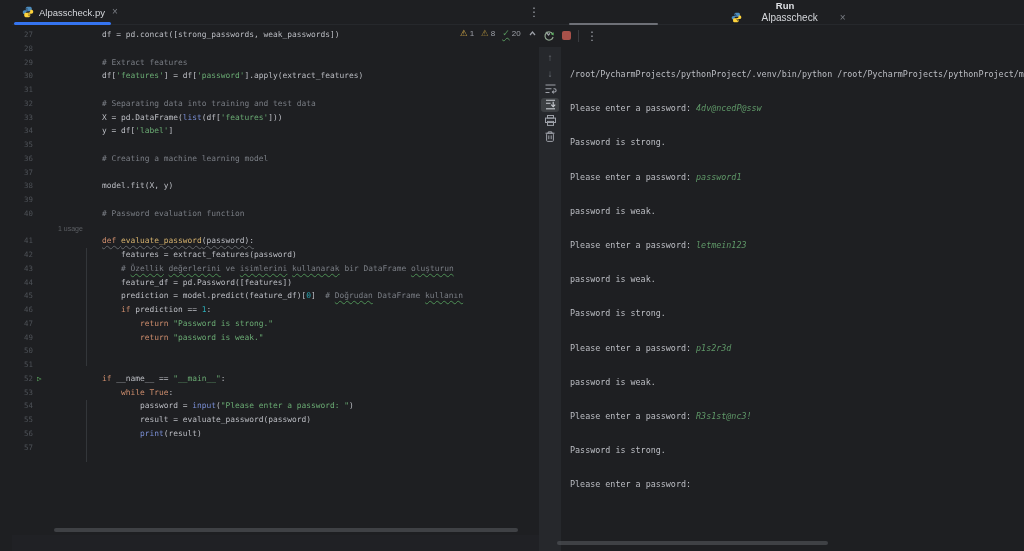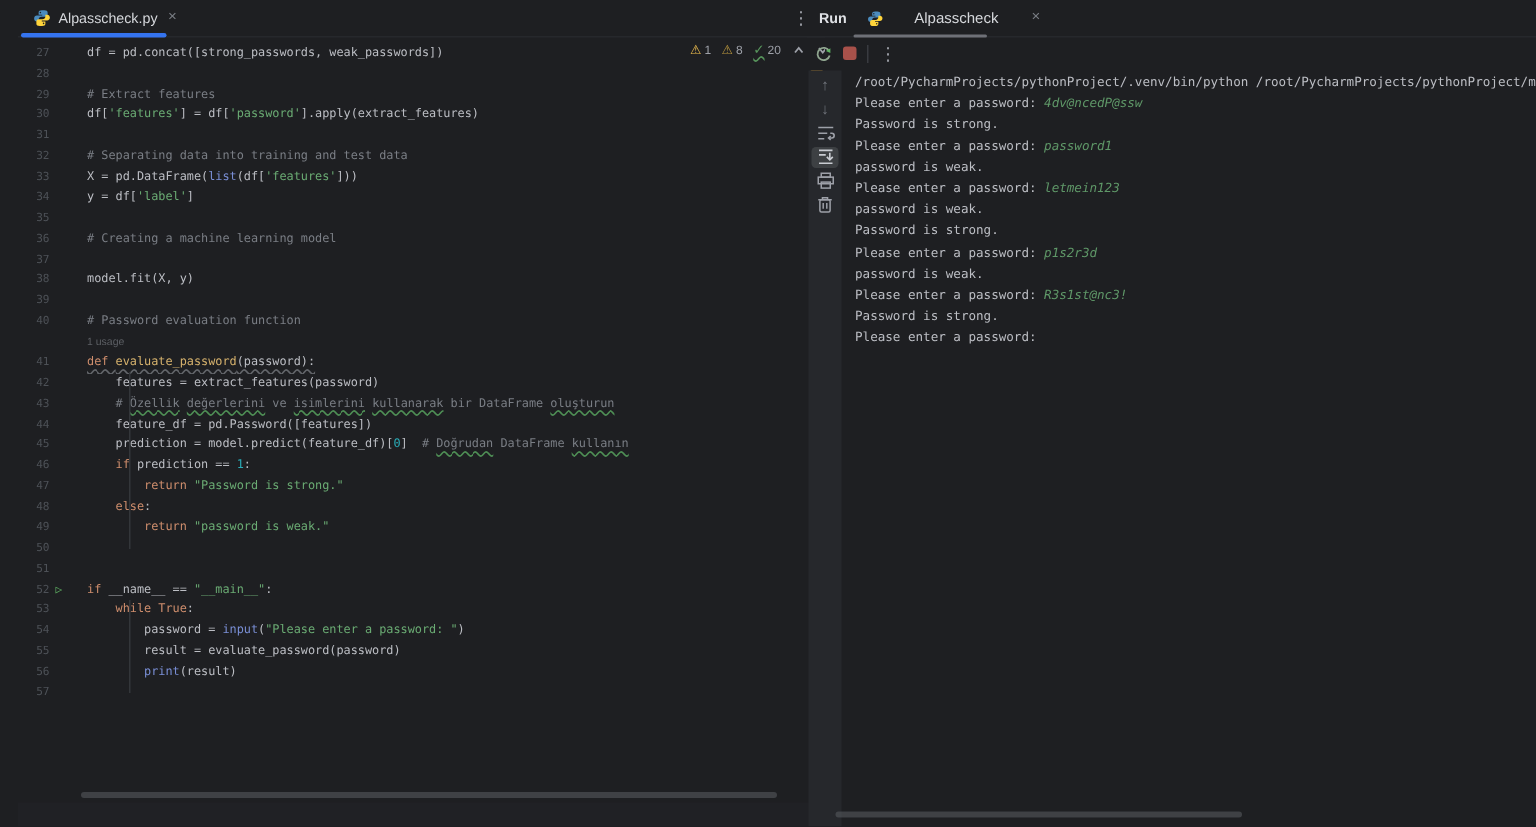--- a/index.html
+++ b/index.html
@@ -18,21 +18,21 @@
   .ed-tab { display:flex; align-items:center; gap:5px; padding:0 8px 0 10px; height:100%; position:relative; cursor:default; }
   .ed-tab-label { font-size:9.5px; color:#d5d7db; }
   .tab-close { font-size:10px; color:#7a7e85; line-height:10px; margin-left:2px; }
   .ed-tab-indicator { position:absolute; left:2px; top:22px; width:97px; height:3px; background:#3574f0; border-radius:2px; }
   .kebab { margin-left:auto; color:#9da0a8; font-size:12px; padding:0 10px; letter-spacing:0; }
 
   .code-lines { position:absolute; left:0; top:28px; right:10px; font-family:"DejaVu Sans Mono", monospace; font-size:7.9px; }
   .code-row { height:13.75px; line-height:13.75px; display:flex; white-space:pre;align-items:flex-end; }
   .ln { width:21px; flex:none; text-align:right; color:#4d5157; font-size:7.4px; }
   .gut { width:25px; flex:none; padding-left:4px; color:#5fb363; font-size:7.5px; }
-  .codetext { flex:none; }
+  .codetext { flex:none;margin-left:44px; }
   .hint-row { height:13.75px; line-height:15px; padding-left:46px; color:#5c5f64; font-size:7px; font-family:"Liberation Sans", sans-serif; }
 
   .tk-t  { color:#bcbec4; }
   .tk-k  { color:#cf8e6d; }
   .tk-s  { color:#6aab73; }
   .tk-c  { color:#7a7e85; }
   .tk-n2 { color:#2aacb8; }
   .tk-b  { color:#7a8fd6; }
   .tk-f  { color:#d6b26d; }
   .tk-p  { color:#c77d52; }
@@ -48,39 +48,39 @@
 
   .indent-guide { position:absolute; width:1px; background:#33363a; }
 
   .stripe-warn { position:absolute; left:528px; top:47px; width:9px; height:3px; background:#d9a33c; border-radius:1px; }
   .ed-vscroll  { position:absolute; left:531px; top:410px; width:6px; height:108px; background:#55585e; opacity:.6; border-radius:3px; }
   .ed-hscroll  { position:absolute; left:42px;  top:528px; width:464px; height:4px; background:#55585e; opacity:.6; border-radius:2px; }
   .ed-bottom   { position:absolute; left:0; top:535px; width:538px; height:16px; background:#202125; }
 
   
   .console-pane { position:absolute; left:538px; top:0; width:486px; height:551px; overflow:hidden; }
-  .run-header { height:25px; display:flex; align-items:center; position:relative; border-bottom:1px solid #26282c; }
+  .run-header { height:25px; display:flex; align-items:center; position:relative; border-bottom:1px solid #26282c;flex-direction:column; }
   .run-title { font-size:9.5px; font-weight:bold; color:#dfe1e5; padding-left:8px; }
   .run-tab { display:flex; align-items:center; gap:20px; margin-left:14px; height:100%; position:relative; }
   .run-tab-label { font-size:10px; color:#d5d7db; }
   .run-tab-indicator { position:absolute; left:31px; top:23px; width:89px; height:2px; background:#6e7077; border-radius:1px; }
 
   .run-toolbar { height:21px; display:flex; align-items:center; gap:7px; padding-left:5px; }
   .tb-sep { width:1px; height:12px; background:#393b40; }
   .stop-square { width:9px; height:9px; background:#a8514a; border-radius:2px; }
   .run-kebab { color:#9da0a8; font-size:12px; }
 
   .tool-strip { position:absolute; left:1px; top:47px; bottom:0; width:22px; background:#26282c;
                 display:flex; flex-direction:column; align-items:center; padding-top:4px; gap:2.5px; }
   .strip-icon { width:18px; height:13px; display:flex; align-items:center; justify-content:center;
                 color:#72767d; font-size:10px; line-height:13px; }
   .strip-icon.selected { background:#3d4043; border-radius:3px; height:14px; }
 
   .console-out { position:absolute; left:32px; top:47px; right:0; font-family:"DejaVu Sans Mono", monospace; font-size:8.4px; }
-  .cline { height:14.2px; line-height:14.2px; white-space:pre; color:#bcbec4; }
+  .cline { height:14.2px; line-height:14.2px; white-space:pre; color:#bcbec4;margin-top:20px; }
   .co { color:#bcbec4; }
   .ci { color:#5f9868; font-style:italic; }
 
   .con-hscroll { position:absolute; left:19px; top:541px; width:271px; height:4px; background:#55585e; opacity:.6; border-radius:2px; }
 
   svg { display:block; }
 </style>
 </head>
 <body>
 
@@ -140,21 +140,20 @@
       <div class="code-row"><span class="ln">39</span><span class="gut"></span><span class="codetext"></span></div>
       <div class="code-row"><span class="ln">40</span><span class="gut"></span><span class="codetext"><span class="tk-c"># Password evaluation function</span></span></div>
       <div class="hint-row">1 usage</div>
       <div class="code-row"><span class="ln">41</span><span class="gut"></span><span class="codetext"><span class="tk-k tk-u">def </span><span class="tk-f tk-u">evaluate_password</span><span class="tk-t tk-u">(password):</span></span></div>
       <div class="code-row"><span class="ln">42</span><span class="gut"></span><span class="codetext"><span class="tk-t">    features = extract_features(password)</span></span></div>
       <div class="code-row"><span class="ln">43</span><span class="gut"></span><span class="codetext"><span class="tk-c">    # </span><span class="tk-cw">Özellik</span><span class="tk-c"> </span><span class="tk-cw">değerlerini</span><span class="tk-c"> ve </span><span class="tk-cw">isimlerini</span><span class="tk-c"> </span><span class="tk-cw">kullanarak</span><span class="tk-c"> bir DataFrame </span><span class="tk-cw">oluşturun</span></span></div>
       <div class="code-row"><span class="ln">44</span><span class="gut"></span><span class="codetext"><span class="tk-t">    feature_df = pd.Password([features])</span></span></div>
       <div class="code-row"><span class="ln">45</span><span class="gut"></span><span class="codetext"><span class="tk-t">    prediction = model.predict(feature_df)[</span><span class="tk-n2">0</span><span class="tk-t">]  </span><span class="tk-c"># </span><span class="tk-cw">Doğrudan</span><span class="tk-c"> DataFrame </span><span class="tk-cw">kullanın</span></span></div>
       <div class="code-row"><span class="ln">46</span><span class="gut"></span><span class="codetext"><span class="tk-t">    </span><span class="tk-k">if</span><span class="tk-t"> prediction == </span><span class="tk-n2">1</span><span class="tk-t">:</span></span></div>
       <div class="code-row"><span class="ln">47</span><span class="gut"></span><span class="codetext"><span class="tk-t">        </span><span class="tk-k">return</span><span class="tk-t"> </span><span class="tk-s">"Password is strong."</span></span></div>
-      <div class="code-row"><span class="ln">48</span><span class="gut"></span><span class="codetext"><span class="tk-t">    </span><span class="tk-k">else</span><span class="tk-t">:</span></span></div>
       <div class="code-row"><span class="ln">49</span><span class="gut"></span><span class="codetext"><span class="tk-t">        </span><span class="tk-k">return</span><span class="tk-t"> </span><span class="tk-s">"password is weak."</span></span></div>
       <div class="code-row"><span class="ln">50</span><span class="gut"></span><span class="codetext"></span></div>
       <div class="code-row"><span class="ln">51</span><span class="gut"></span><span class="codetext"></span></div>
       <div class="code-row"><span class="ln">52</span><span class="gut">▷</span><span class="codetext"><span class="tk-k">if</span><span class="tk-t"> __name__ == </span><span class="tk-s">"__main__"</span><span class="tk-t">:</span></span></div>
       <div class="code-row"><span class="ln">53</span><span class="gut"></span><span class="codetext"><span class="tk-t">    </span><span class="tk-k">while</span><span class="tk-t"> </span><span class="tk-k">True</span><span class="tk-t">:</span></span></div>
       <div class="code-row"><span class="ln">54</span><span class="gut"></span><span class="codetext"><span class="tk-t">        password = </span><span class="tk-b">input</span><span class="tk-t">(</span><span class="tk-s">"Please enter a password: "</span><span class="tk-t">)</span></span></div>
       <div class="code-row"><span class="ln">55</span><span class="gut"></span><span class="codetext"><span class="tk-t">        result = evaluate_password(password)</span></span></div>
       <div class="code-row"><span class="ln">56</span><span class="gut"></span><span class="codetext"><span class="tk-t">        </span><span class="tk-b">print</span><span class="tk-t">(result)</span></span></div>
       <div class="code-row"><span class="ln">57</span><span class="gut"></span><span class="codetext"></span></div>
     </div>

